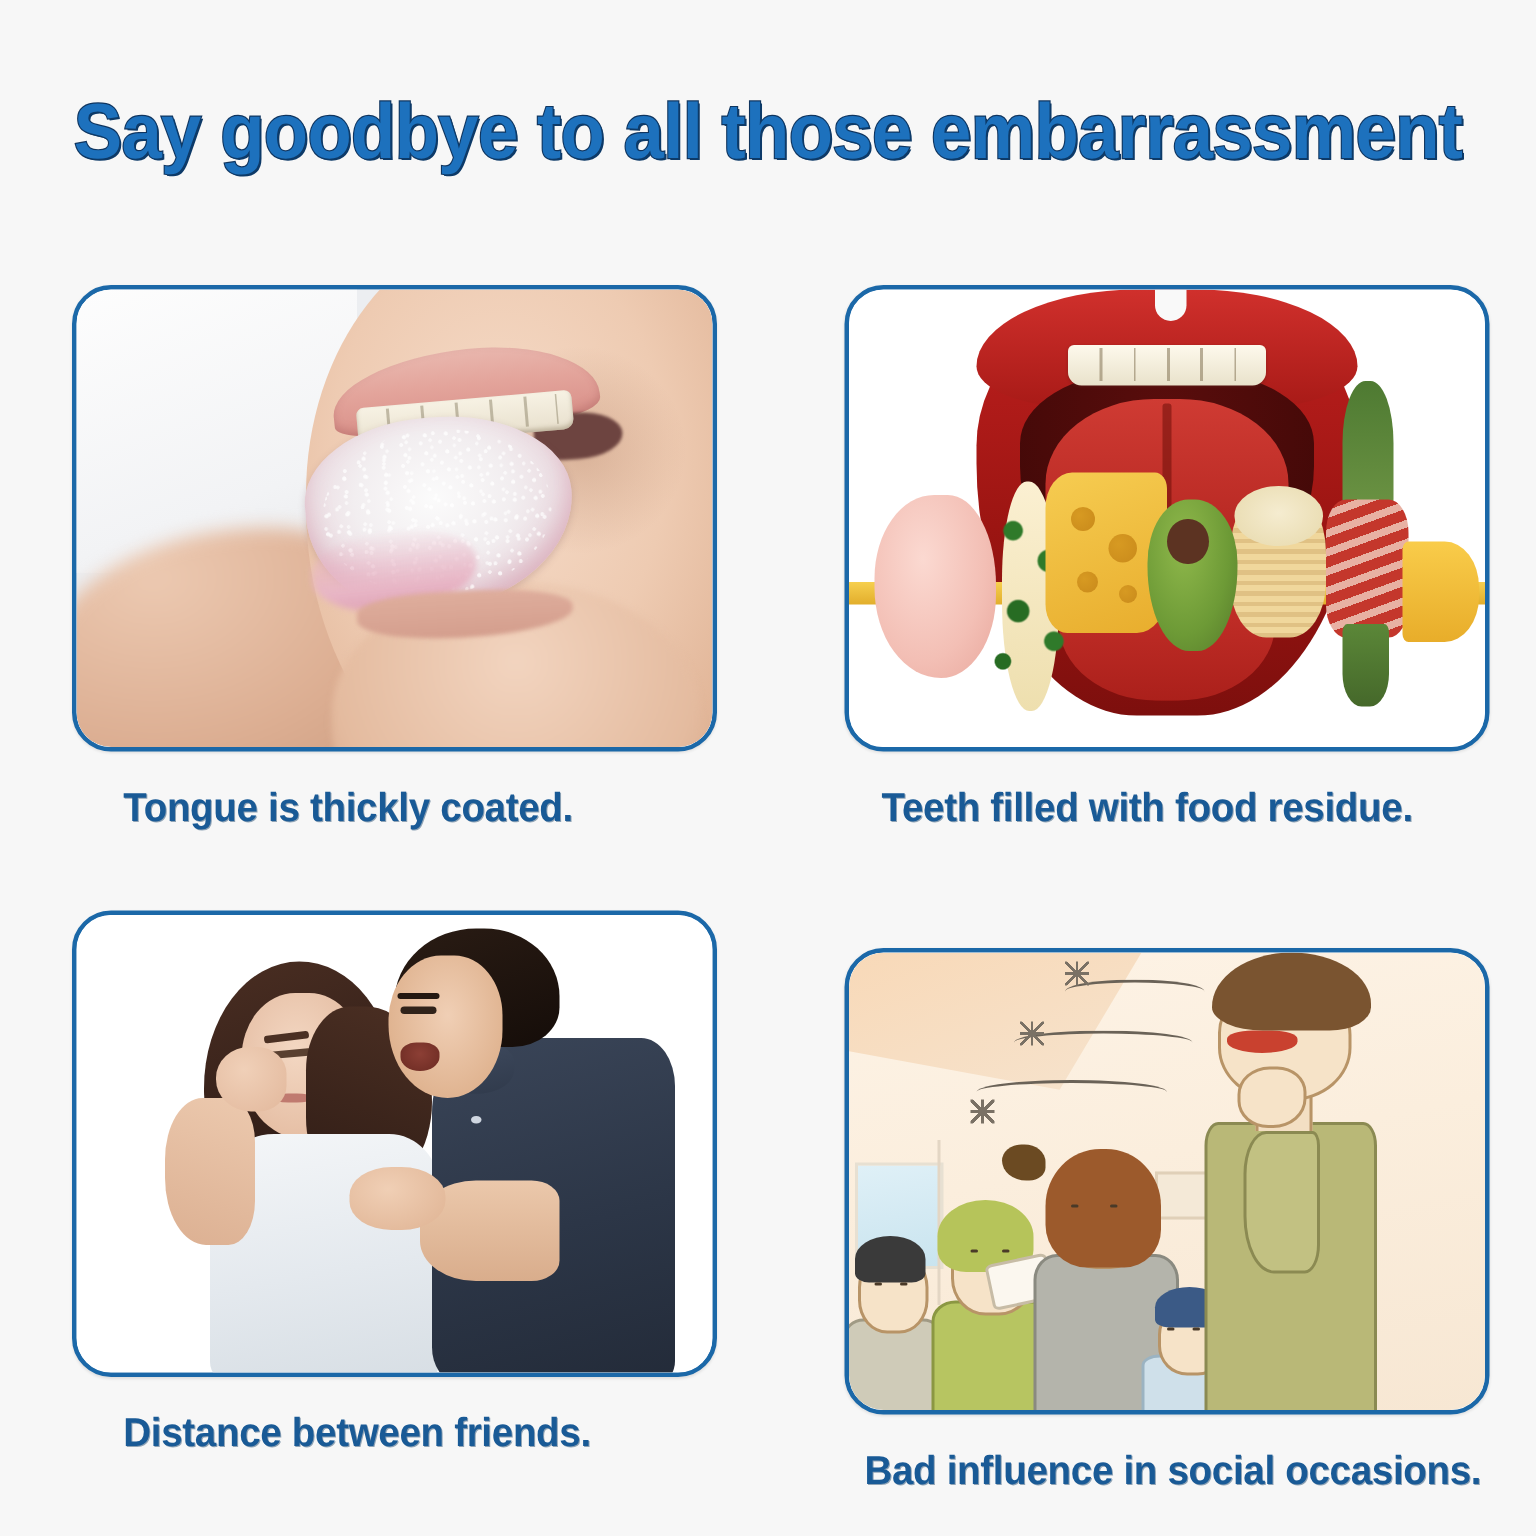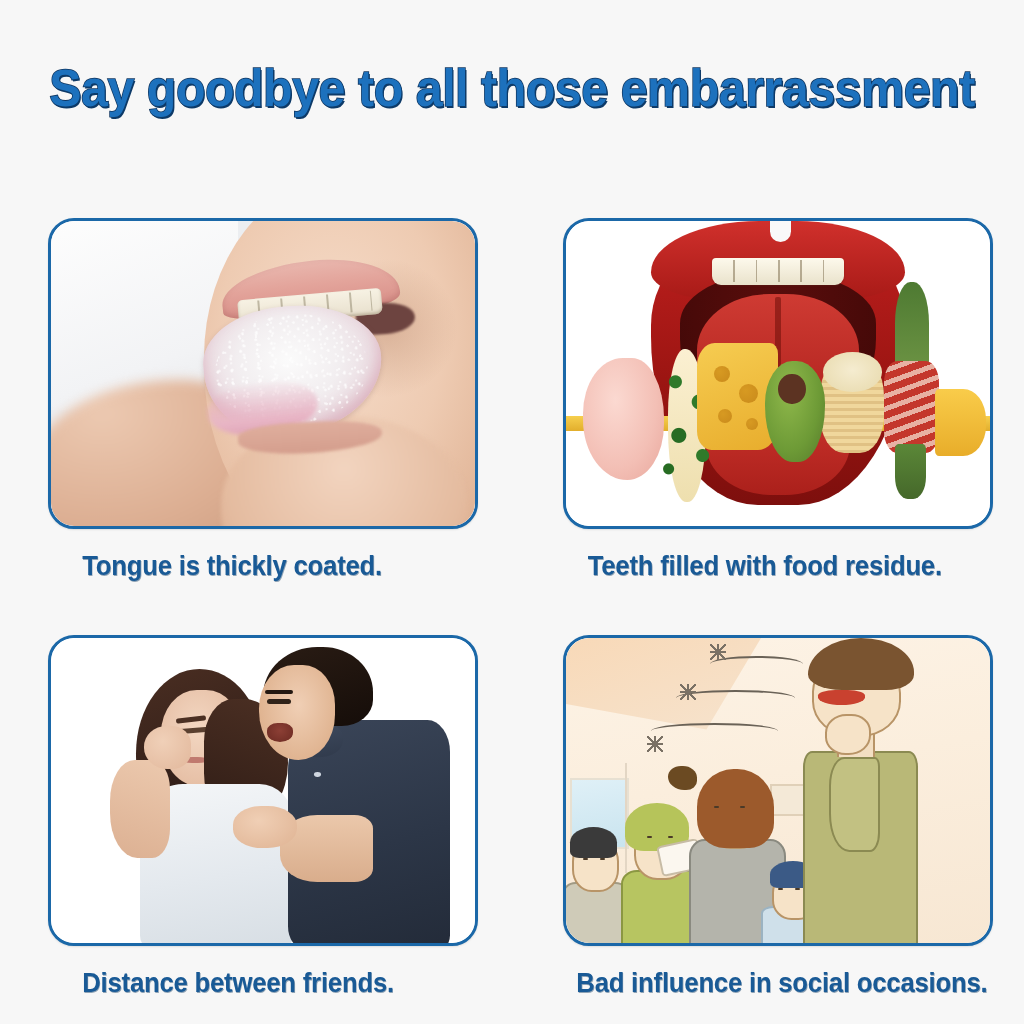--- a/index.html
+++ b/index.html
@@ -39,26 +39,25 @@
   .grid {
     position: absolute;
     top: 190px;
     left: 48px;
     width: 942px;
     height: 728px;
   }
   .cell {
     position: absolute;
     width: 452px;
-    margin-top: 28px;
   }
   .cell.c1 { left: 0;     top: 0; }
   .cell.c2 { left: 515px; top: 0; }
   .cell.c3 { left: 0;     top: 417px; }
-  .cell.c4 { left: 515px; top: 417px; }
+  .cell.c4 { left: 515px; top: 442px; }
 
   .frame {
     position: relative;
     width: 430px;
     height: 311px;
     border: 3px solid #1b68a8;
     border-radius: 26px;
     background: #ffffff;
     box-sizing: border-box;
     overflow: hidden;

